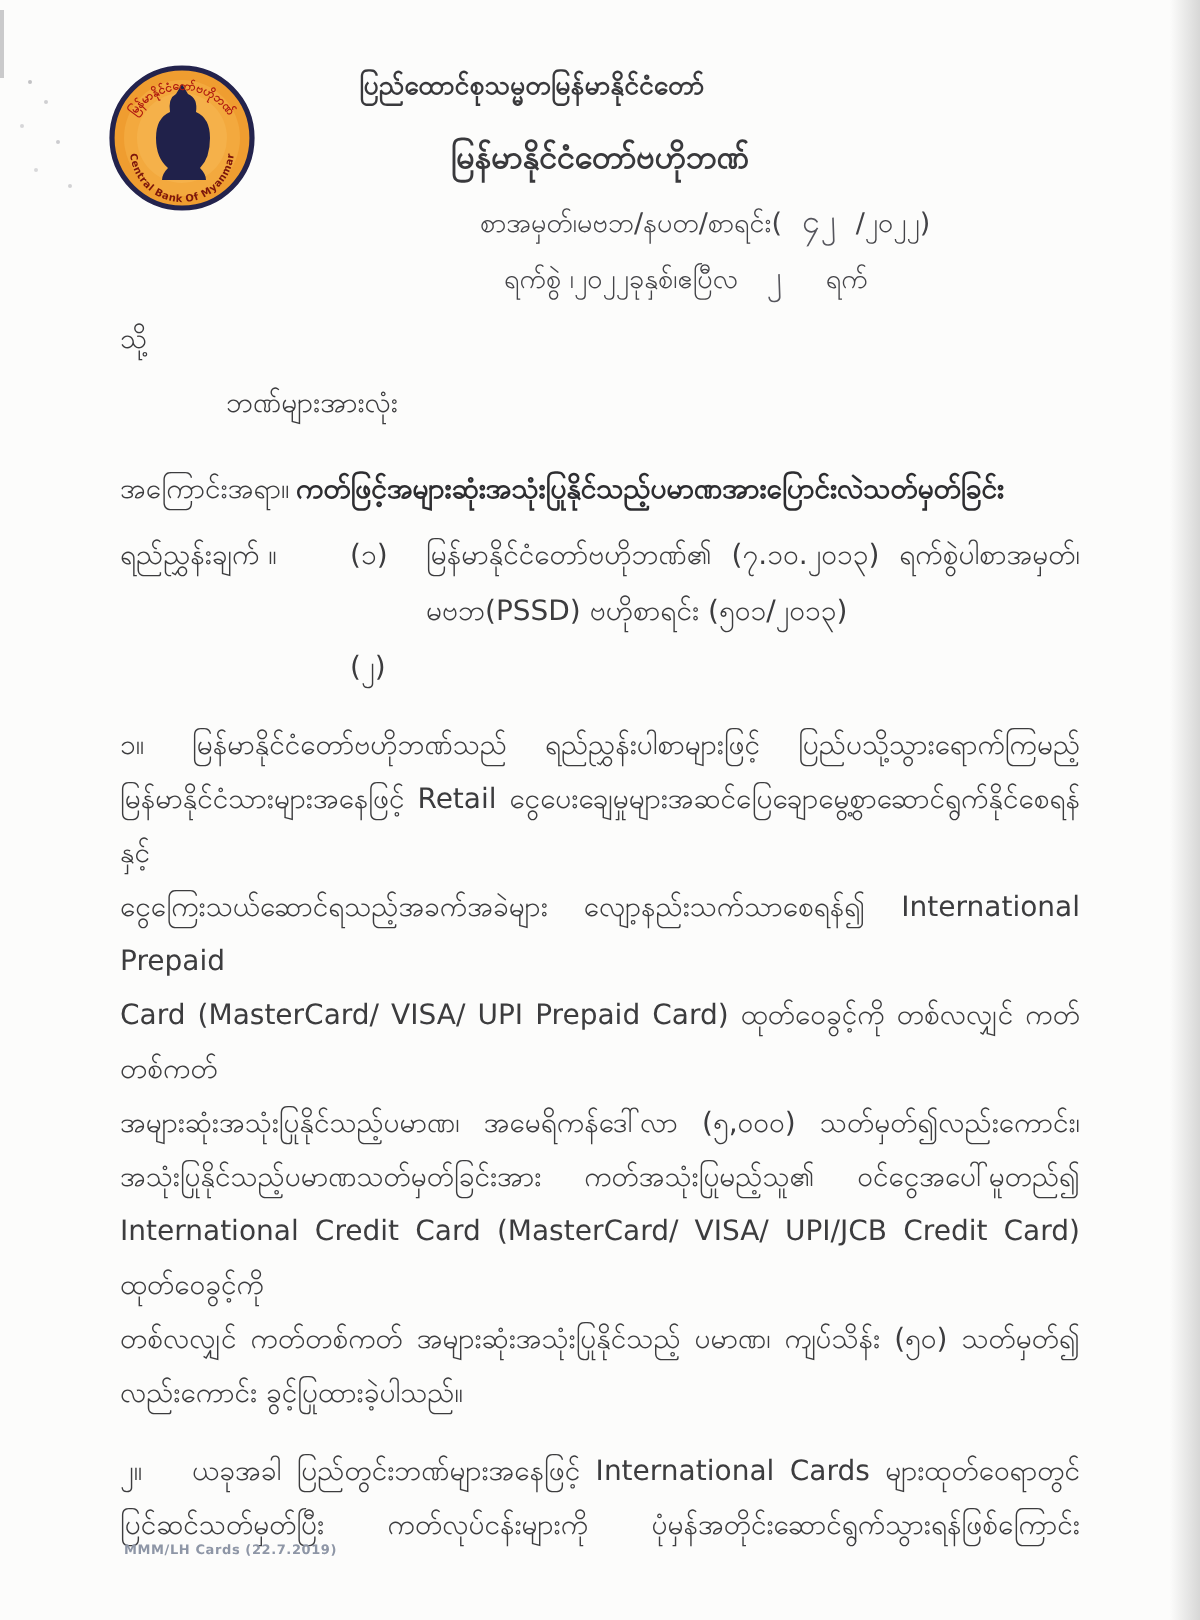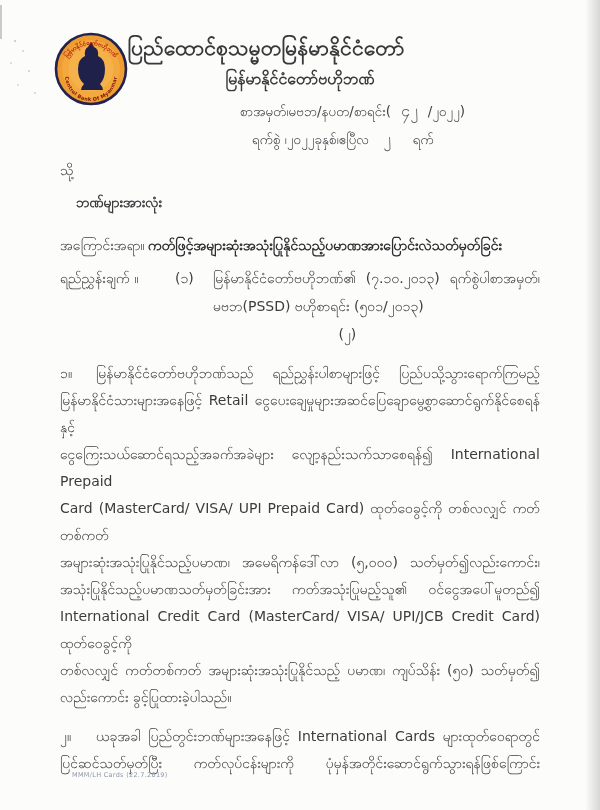--- a/index.html
+++ b/index.html
@@ -16,46 +16,46 @@
   .scan-edge-left{
     position:absolute;top:5px;left:0;width:2px;height:34px;background:#a8a8ab;opacity:.6;
   }
   .speckles{
     position:absolute;left:14px;top:40px;width:2px;height:2px;border-radius:50%;background:#c2c2c4;
     box-shadow:8px 10px 0 #cfcfd1,-4px 22px 0 #d6d6d8,14px 30px 0 #cccccf,3px 44px 0 #d8d8da,20px 52px 0 #d2d2d4;
   }
   
   .logo{position:absolute;left:54px;top:32px;width:74px;height:74px;}
   .title-1{position:absolute;left:0;top:34px;width:532px;text-align:center;
-    font-size:21px;font-weight:bold;color:#39393c;letter-spacing:.2px;}
+    font-size:13px;font-weight:bold;color:#39393c;letter-spacing:.2px;}
   .title-2{position:absolute;left:0;top:68px;width:600px;text-align:center;
     font-size:16px;font-weight:bold;color:#39393c;}
   .ref-line{position:absolute;left:240px;top:100px;font-size:13.5px;color:#434347;white-space:nowrap;}
   .date-line{position:absolute;left:252px;top:128px;font-size:13.5px;color:#434347;white-space:nowrap;}
   .handwritten{display:inline-block;font-size:16px;color:#55555c;padding:0 10px;transform:rotate(-2deg);}
   .handwritten.day{padding:0 22px 0 14px;}
   
   .content{position:absolute;left:60px;top:156px;width:480px;font-size:14px;line-height:29px;}
   .row{display:flex;margin-top:12px;}
   .to-label{height:32px;}
-  .to-value{height:31px;margin-left:16px;font-weight:bold;}
+  .to-value{height:31px;margin-left:53px;}
   .subject-row{height:33px;}
   .subject-label{width:88px;flex:none;}
   .subject-text{flex:1;font-weight:bold;color:#2d2d30;text-align:justify;text-align-last:justify;}
-  .ref-grid .rline{display:flex;height:28px;line-height:28px;justify-content:center;}
+  .ref-grid .rline{display:flex;height:28px;line-height:28px;}
   .ref-label{width:115px;flex:none;}
   .ref-num{width:38px;flex:none;}
   .ref-text{flex:1;}
   .just{text-align:justify;text-align-last:justify;}
   .para{margin-top:6px;}
   .para .pline{line-height:27px;}
   .pnum{width:36px;flex:none;}
   .grow{flex:1;}
   .para2{margin-top:9px;}
-  .footer-note{position:absolute;left:72px;top:771px;font-size:6.5px;color:#8e96a6;letter-spacing:.3px;}
+  .footer-note{position:absolute;left:62px;top:771px;font-size:6.5px;color:#8e96a6;letter-spacing:.3px;font-weight:bold;}
 </style>
 </head>
 <body>
 
 <div class="scan-edge-right"></div>
 <div class="scan-edge-left"></div>
 <div class="speckles"></div>
 
 <div class="logo">
   <svg width="74" height="74" viewBox="0 0 74 74">

